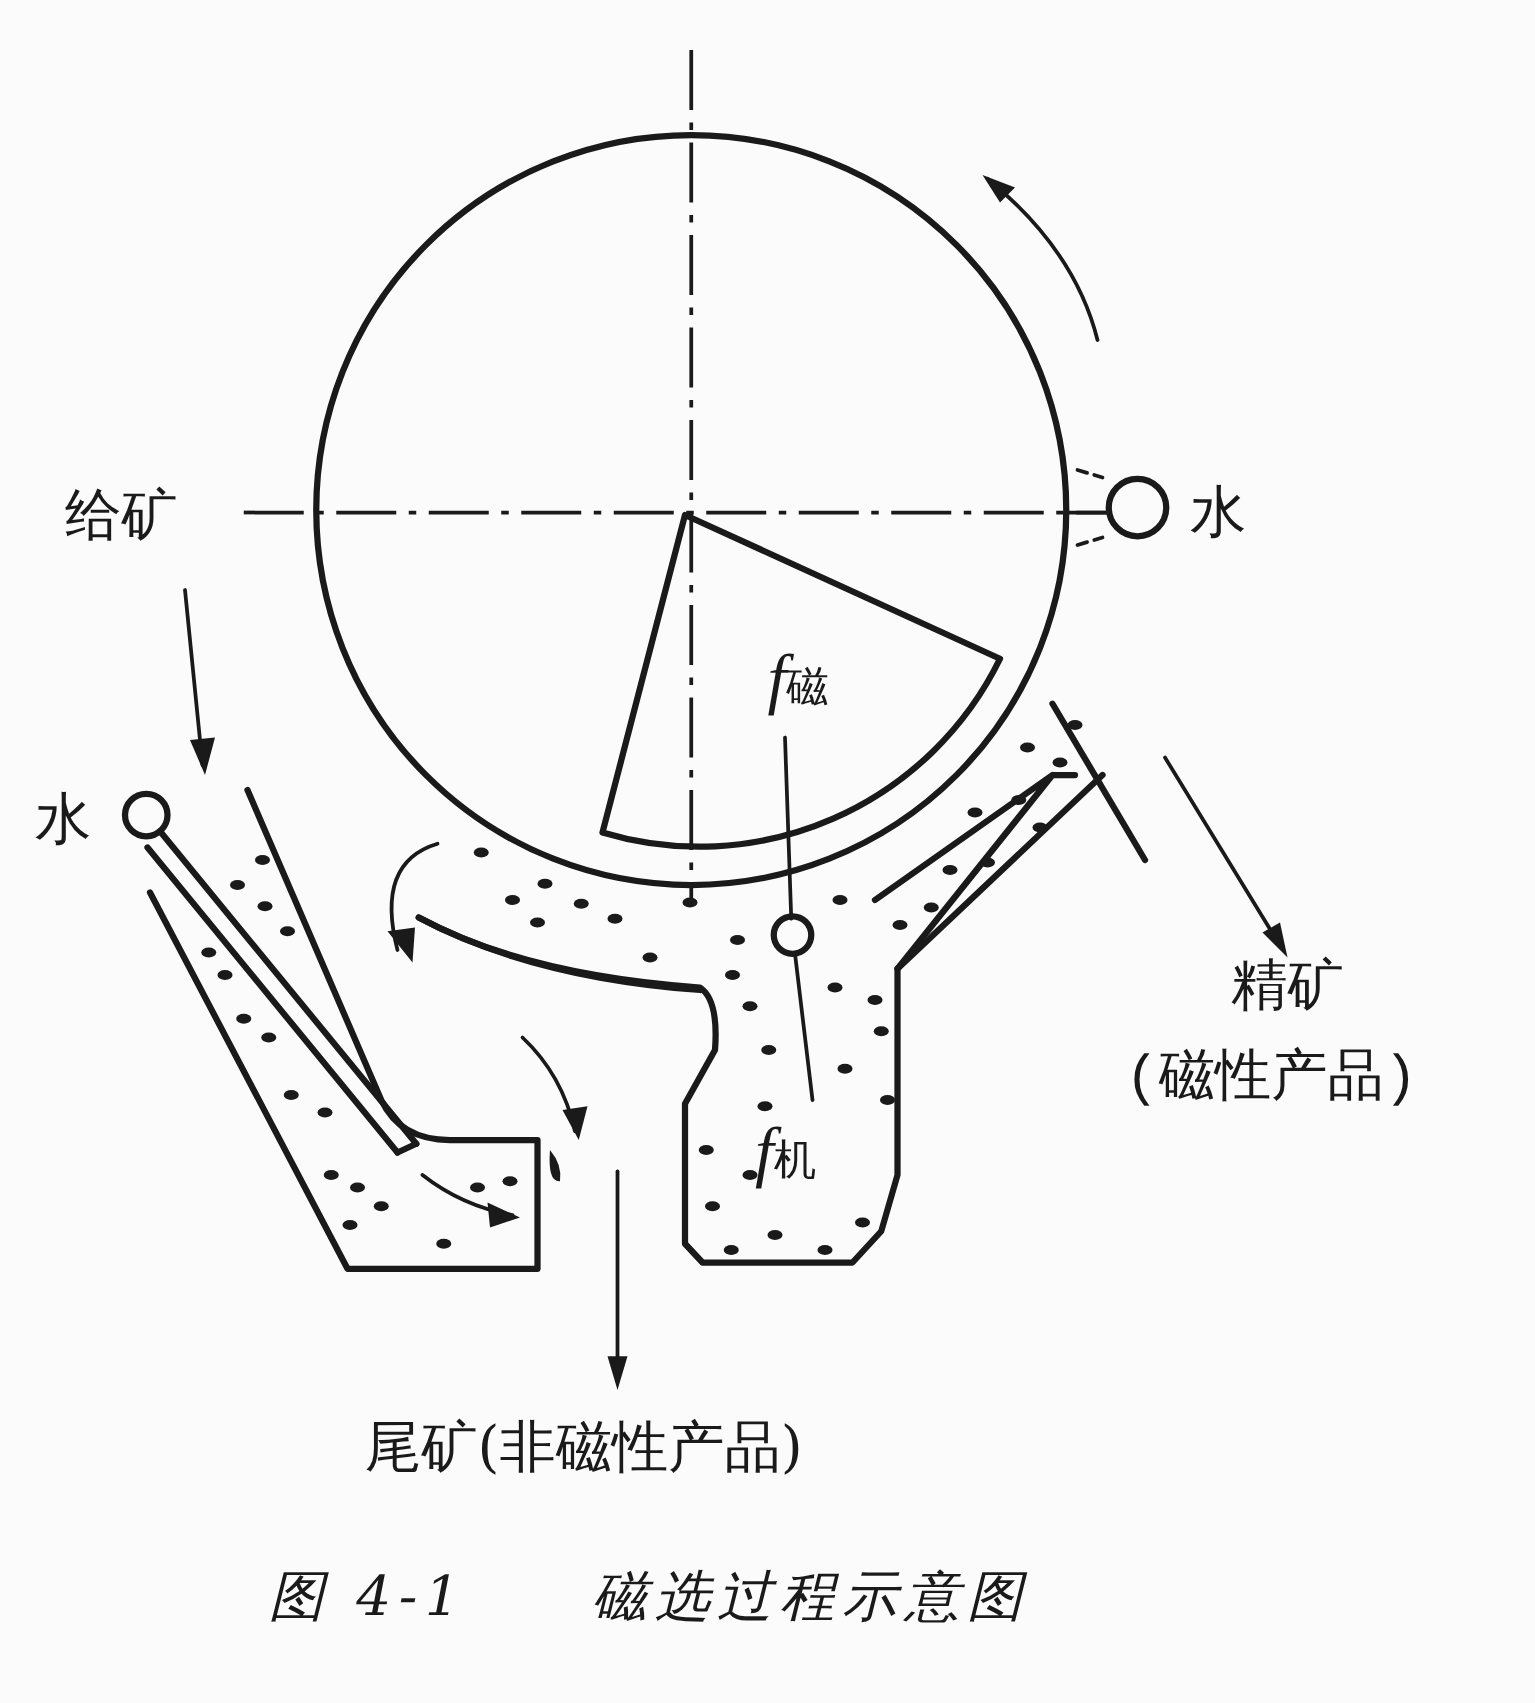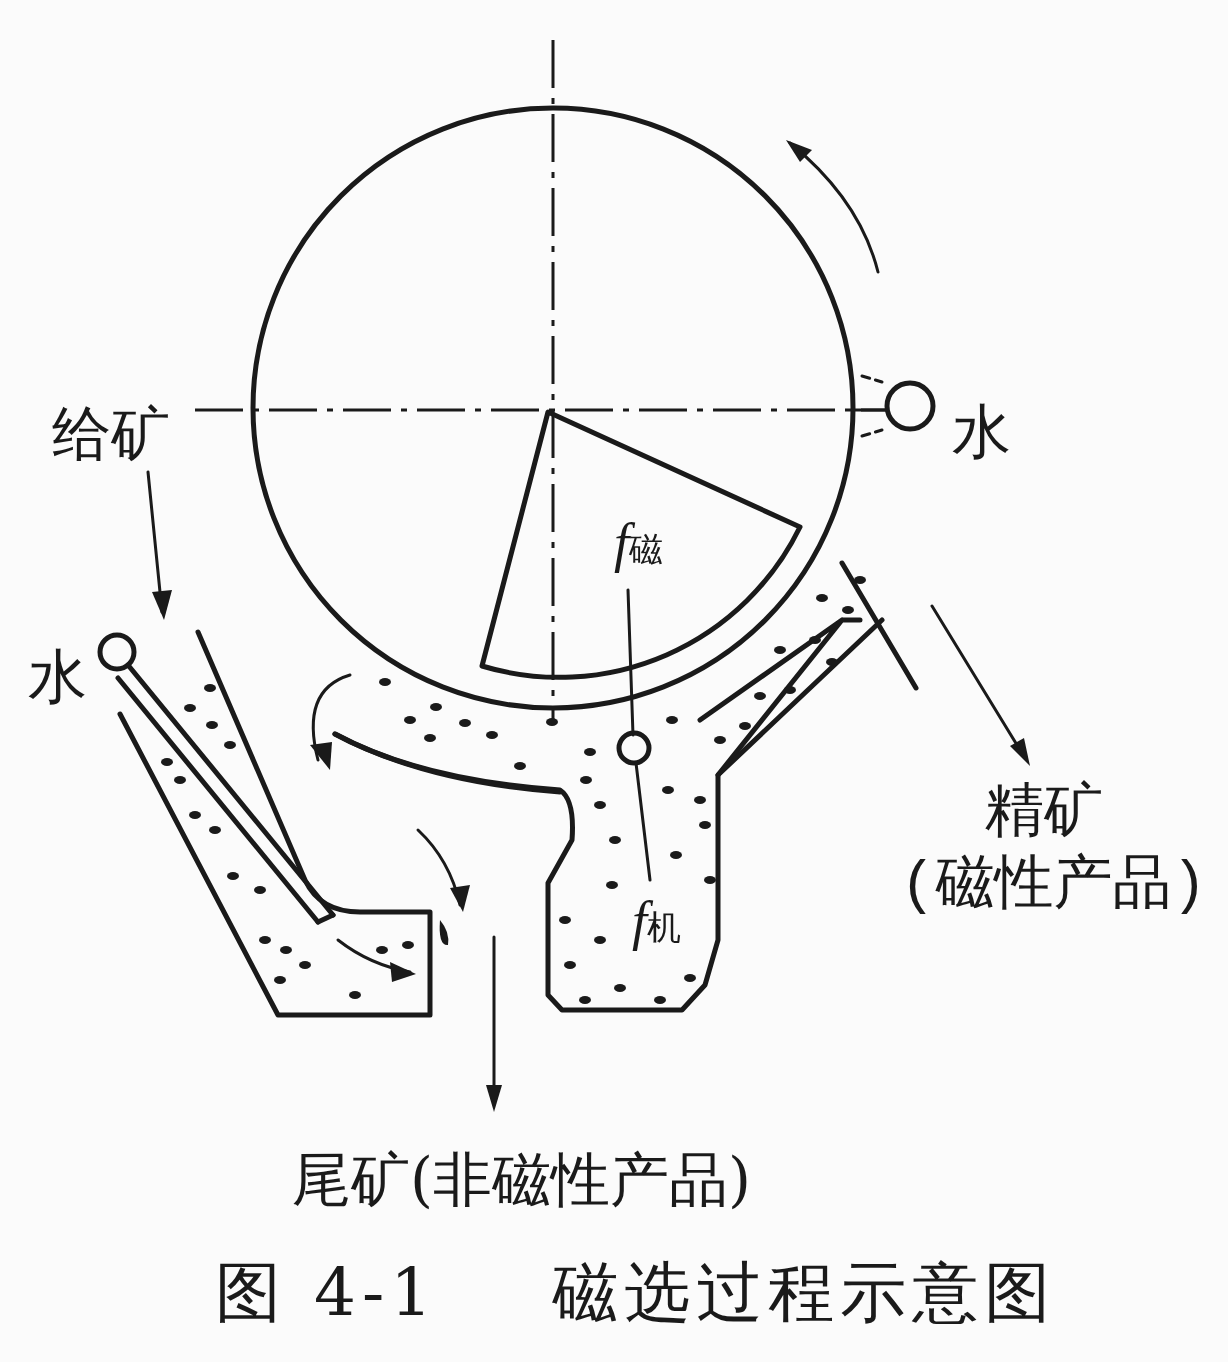--- a/index.html
+++ b/index.html
@@ -3,24 +3,24 @@
 <meta charset="utf-8">
 <style>
   html, body { margin: 0; padding: 0; background: #fbfbfb; }
   body { width: 1228px; height: 1362px; position: relative; overflow: hidden; }
   #diagram { position: absolute; left: 0; top: 0; width: 1228px; height: 1362px; }
   .stroke { fill: none; stroke: #1a1a1a; stroke-width: 5; stroke-linecap: round; stroke-linejoin: round; }
   .thin { fill: none; stroke: #1a1a1a; stroke-width: 3; stroke-linecap: round; }
   .dash { fill: none; stroke: #1a1a1a; stroke-width: 3; stroke-dasharray: 48 10 6 10; }
   .particle { fill: #1a1a1a; }
   .label { position: absolute; font-family: "DejaVu Serif", "Liberation Serif", serif; color: #1a1a1a; white-space: nowrap; }
-  .lbl-cn { font-size: 59px; margin-top: 13px; }
+  .lbl-cn { font-size: 45px; }
   .force { font-family: "Liberation Serif", "DejaVu Serif", serif; font-style: italic; font-size: 54px; }
   .force-sub { font-style: normal; font-size: 34px; font-family: "DejaVu Serif", serif; }
-  .caption { font-size: 66px; letter-spacing: 6px; }
+  .caption { font-size: 44px; letter-spacing: 6px; font-style: italic; }
 </style>
 </head>
 <body>
 
 <svg id="diagram" viewBox="0 0 1228 1362" xmlns="http://www.w3.org/2000/svg">
 
   <circle class="stroke" cx="553" cy="408" r="300"></circle>
 
   <line class="dash" x1="553" y1="40" x2="553" y2="725"></line>
   <line class="dash" x1="195" y1="410" x2="885" y2="410"></line>
@@ -145,21 +145,21 @@
   </g>
 </svg>
 
 <div class="label lbl-cn" style="left:52px; top:382px;">给矿</div>
 <div class="label lbl-cn" style="left:28px; top:625px;">水</div>
 <div class="label lbl-cn" style="left:952px; top:380px;">水</div>
 
 <div class="label" style="left:614px; top:512px;">
   <span class="force">f</span><span class="force-sub">磁</span>
 </div>
-<div class="label" style="left:632px; top:890px;">
+<div class="label" style="left:604px; top:890px;">
   <span class="force">f</span><span class="force-sub">机</span>
 </div>
 
 <div class="label lbl-cn" style="left:985px; top:758px;text-align:right;">精矿</div>
 <div class="label lbl-cn" style="left:900px; top:830px;font-family:Liberation Mono, monospace;">(磁性产品)</div>
 <div class="label lbl-cn" style="left:292px; top:1128px;">尾矿(非磁性产品)</div>
 
 <div class="label caption" style="left:215px; top:1248px;">
   <span>图 4-1</span>
   <span style="display:inline-block; width:60px;"></span>

